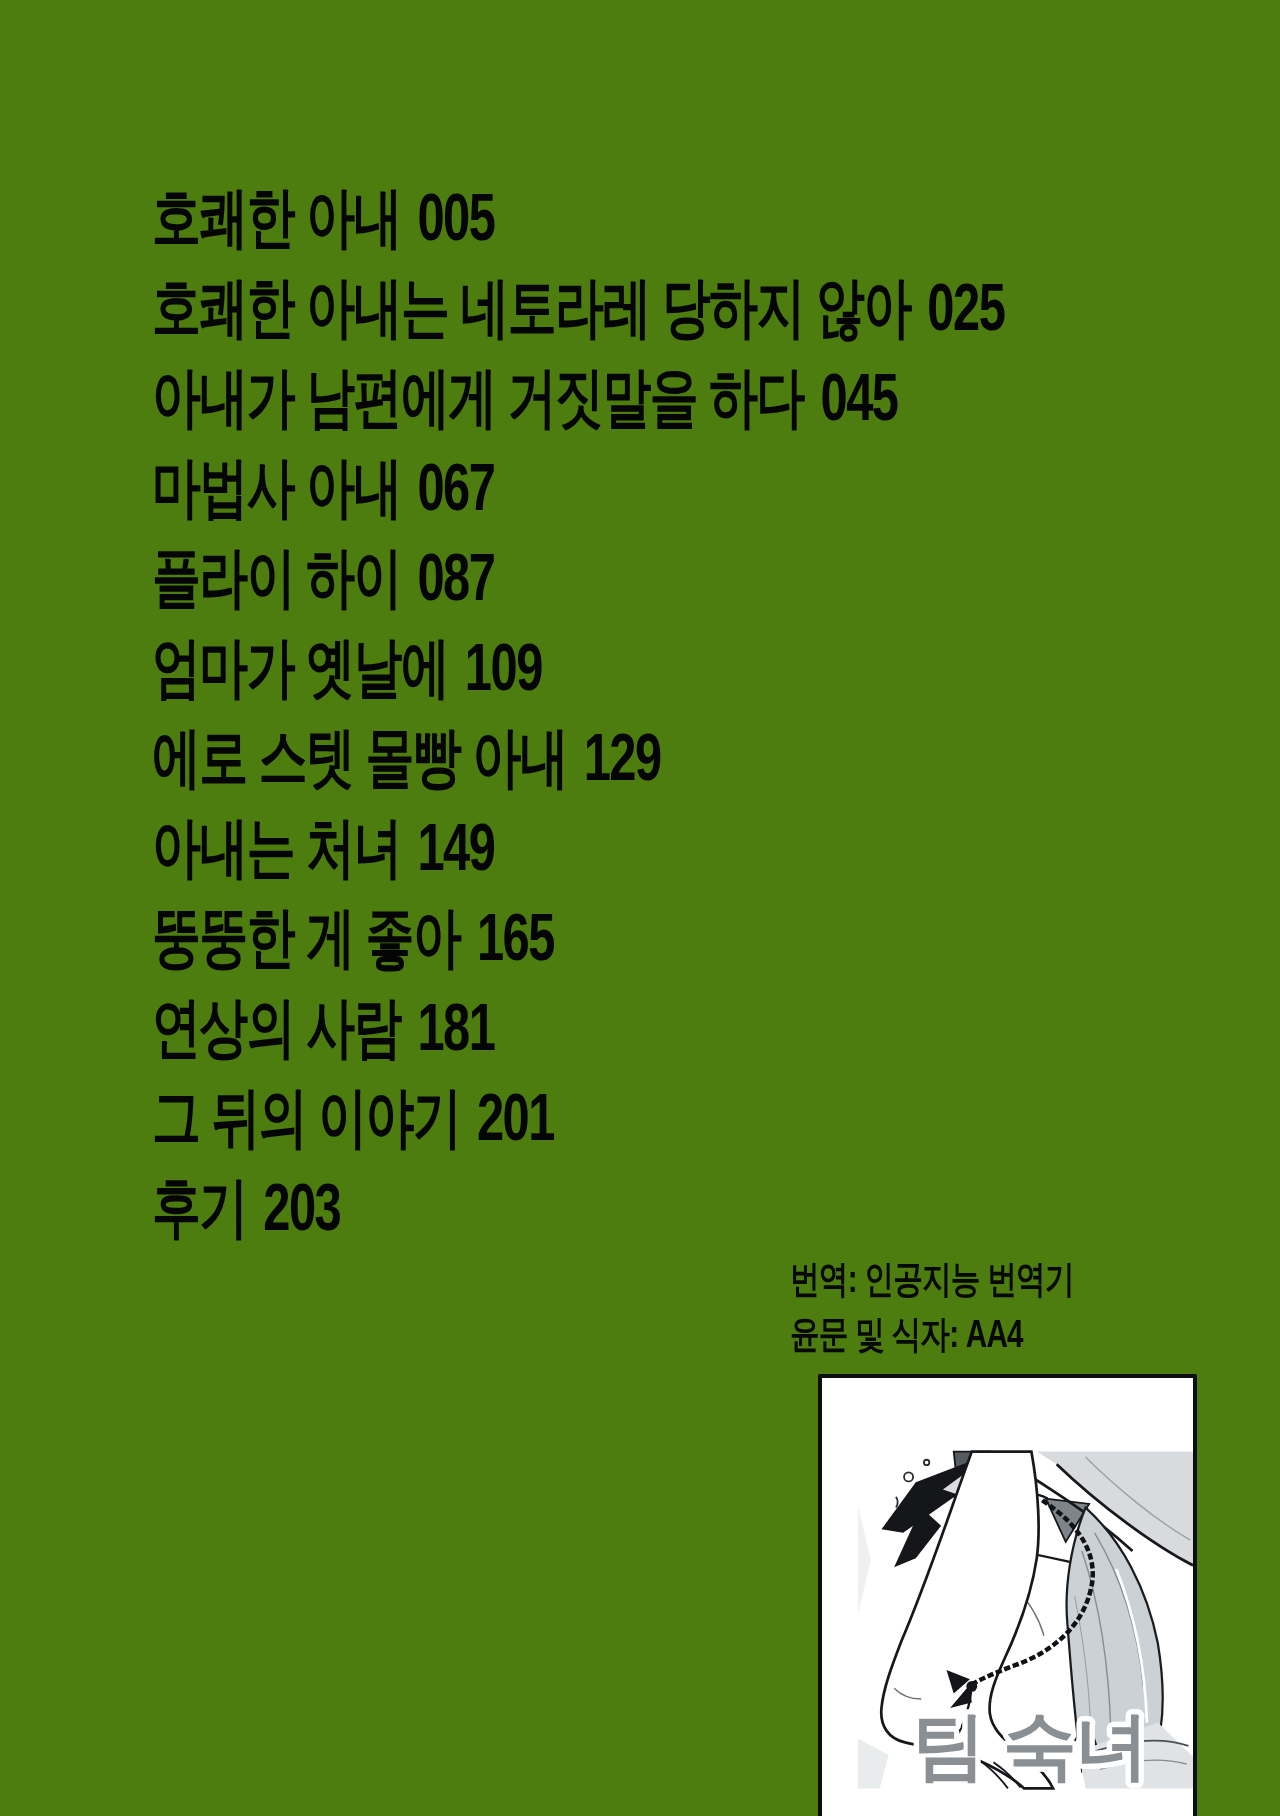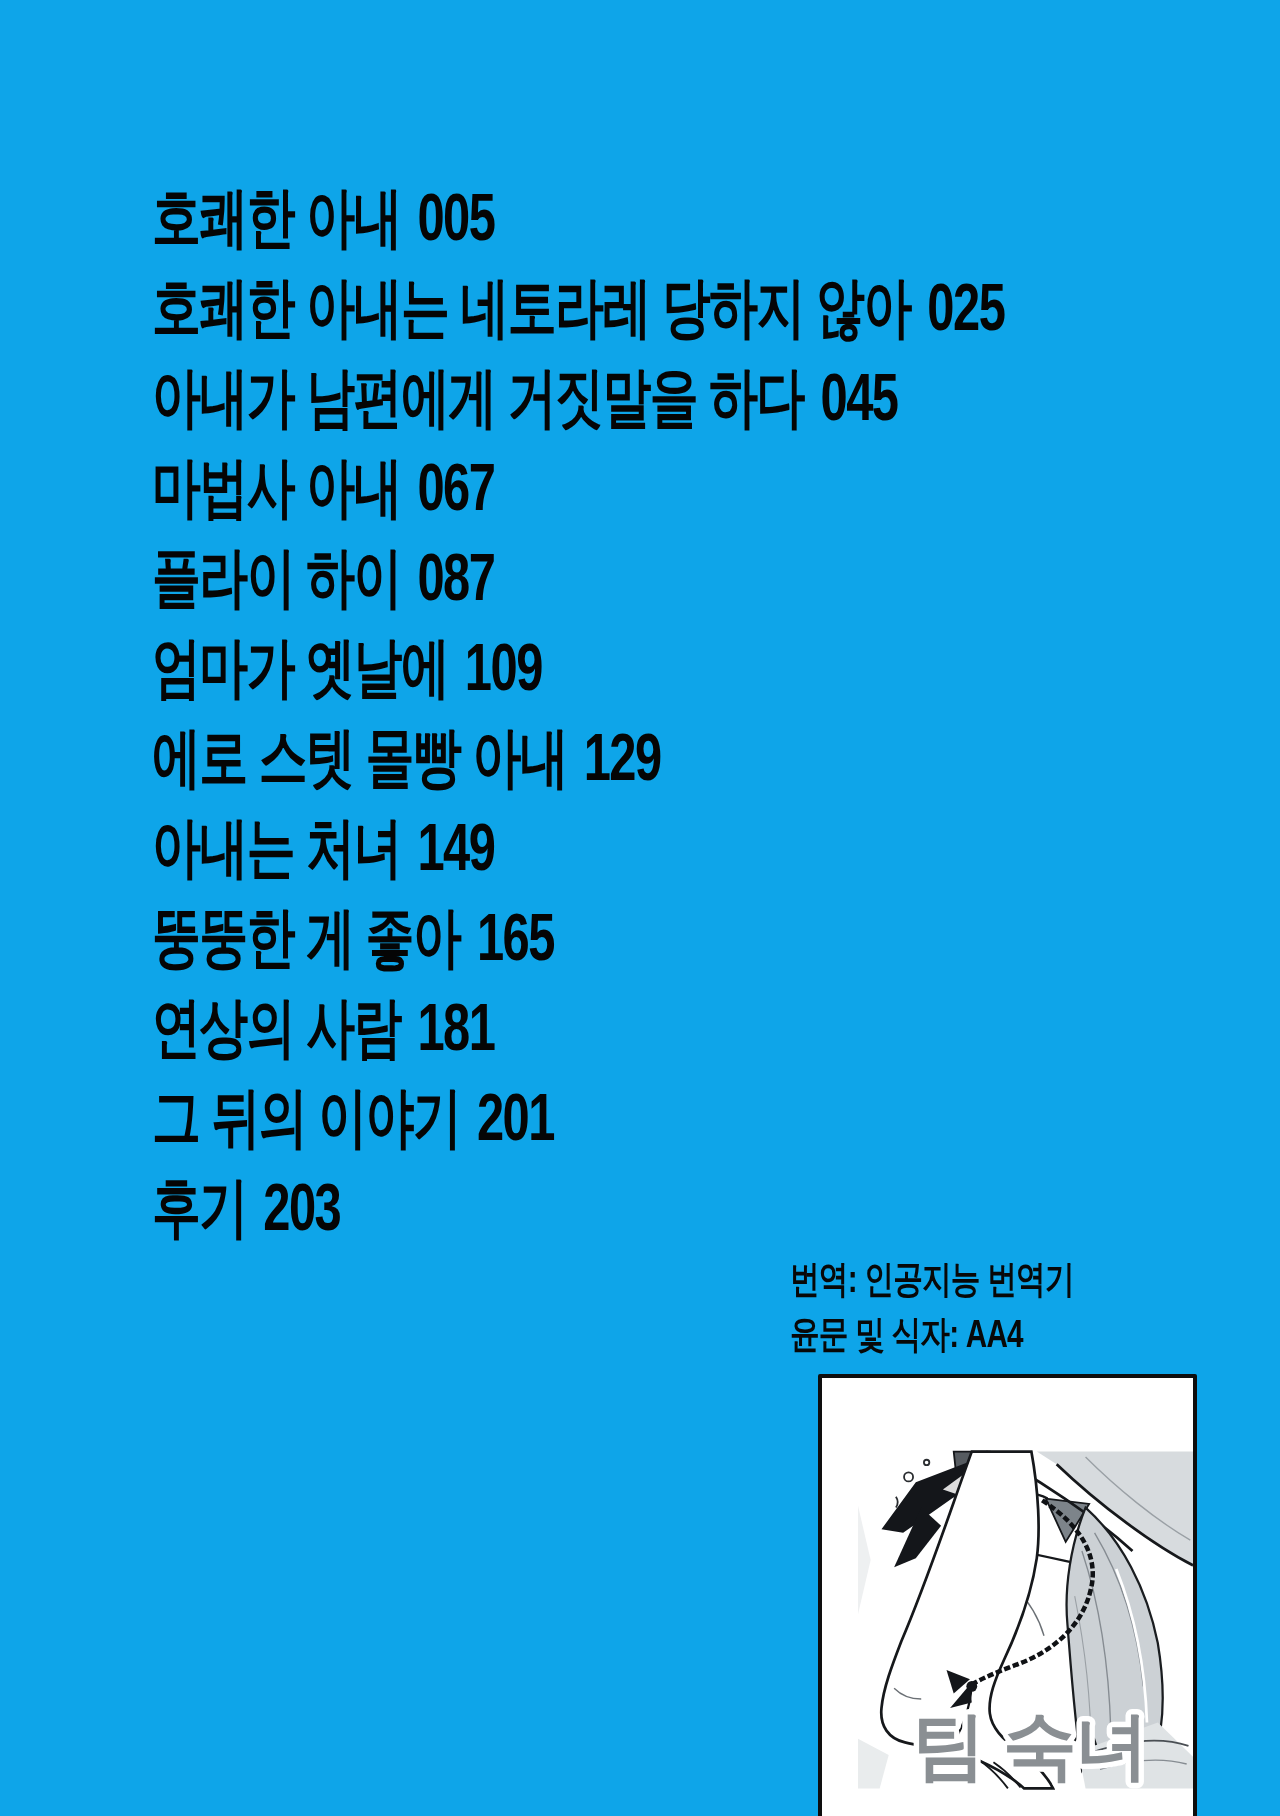--- a/index.html
+++ b/index.html
@@ -1,21 +1,21 @@
 <!DOCTYPE html>
 <html><head>
 <meta charset="utf-8">
 <style>
   * { margin: 0; padding: 0; box-sizing: border-box; }
   html, body { background: #ffffff; }
   .page {
     position: relative;
     width: 1280px;
     height: 1816px;
-    background: #0ea5e9;
+    background: #4d7c0f;
     overflow: hidden;
     font-family: "Liberation Sans", sans-serif;
   }
 
   
   .toc {
     position: absolute;
     left: 152px;
     top: 172px;
     width: 1100px;

